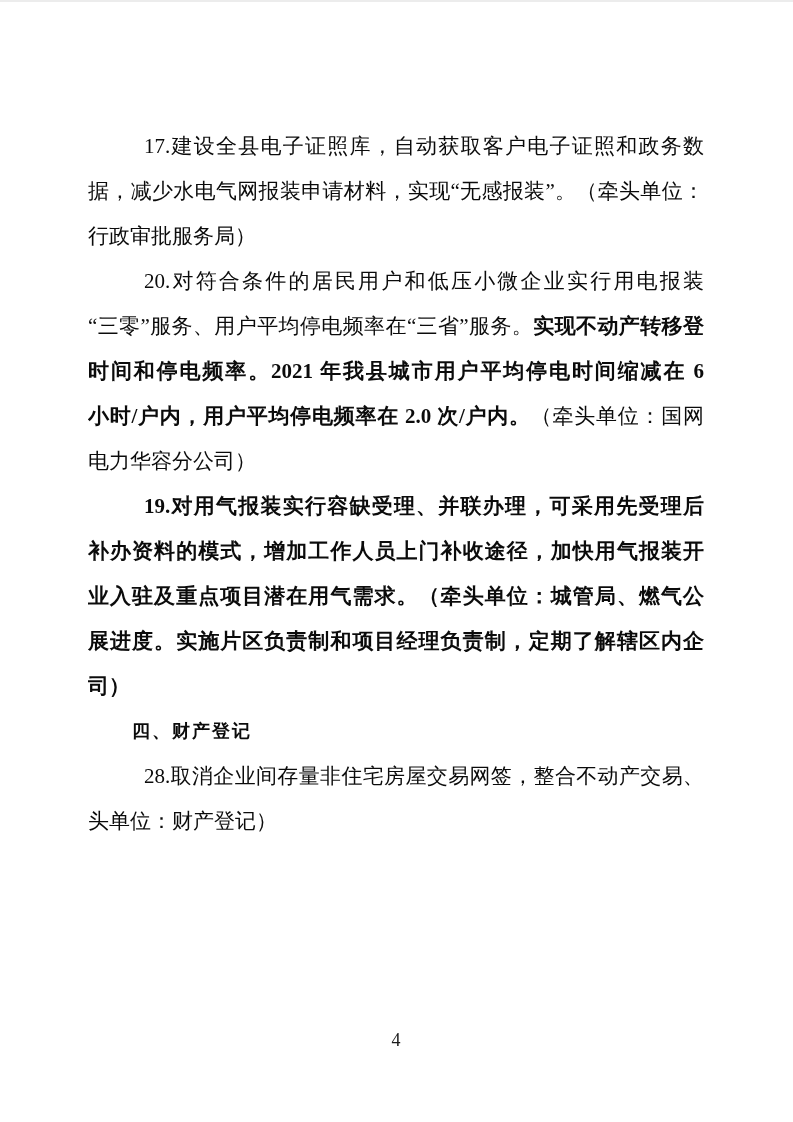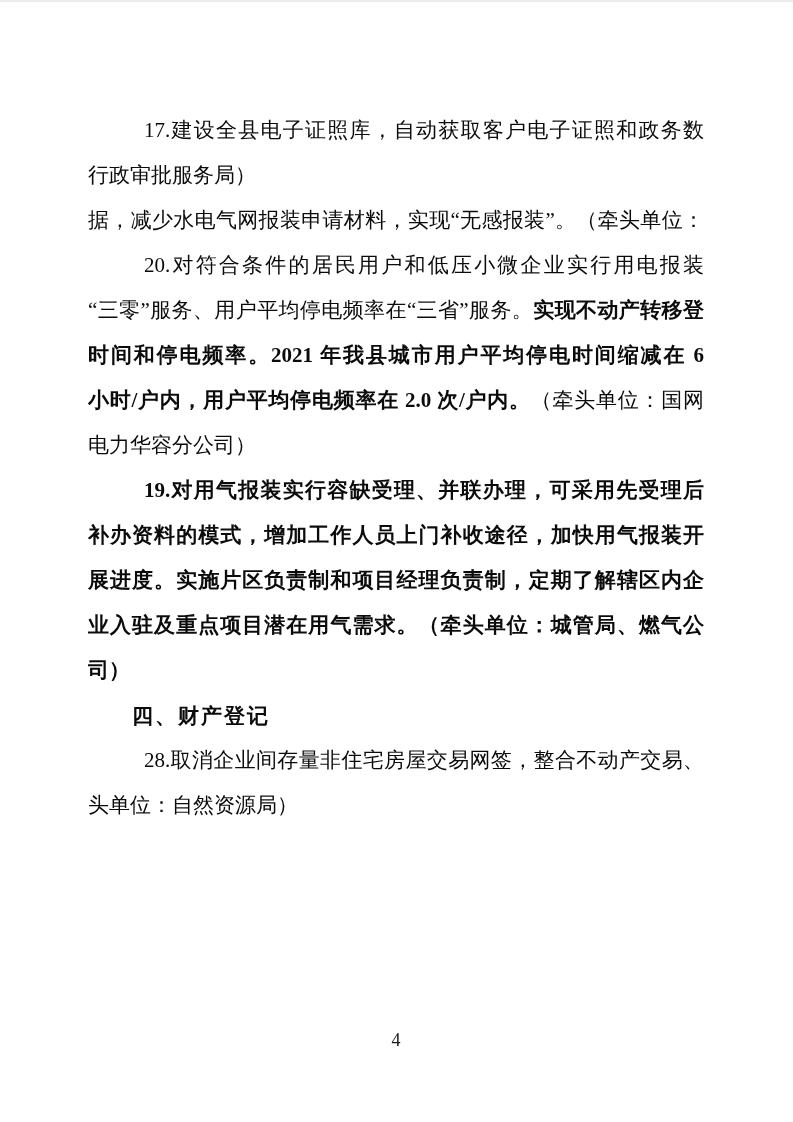--- a/index.html
+++ b/index.html
@@ -14,44 +14,44 @@
   .page{
     position:absolute;inset:0;
     background:#ffffff;
   }
   .page-top-edge{
     position:absolute;top:0;left:0;right:0;height:2px;
     background:#ececec;
   }
   .doc-body{
     position:absolute;
-    left:88px;top:108px;width:616px;
+    left:88px;top:124px;width:616px;
   }
   .block{margin:0;padding:0;}
   .line{
     height:45px;
     line-height:45px;
     font-size:21px;
     text-align:justify;
     text-align-last:justify;
     overflow:hidden;
     white-space:normal;
   }
   .line.last{
     text-align-last:left;
   }
   .line.indent{
     text-indent:56px;
   }
   .reg{font-weight:400;}
   .bold{font-weight:700;}
   .heading .line{
-    font-family:Liberation Sans, sans-serif;
+    font-family:Liberation Serif, serif;
     font-weight:700;
-    font-size:21px;
+    font-size:18px;
     text-align-last:left;
     text-indent:44px;
     letter-spacing:2px;
   }
   .page-number{
     position:absolute;
     left:88px;width:616px;
     top:1028px;
     text-align:center;
     font-size:18px;
@@ -60,39 +60,39 @@
   }
 </style>
 </head>
 <body>
 
 <div class="page">
   <div class="page-top-edge"></div>
   <div class="doc-body">
       <div class="block paragraph">
         <div class="line indent"><span class="reg">17.建设全县电子证照库，自动获取客户电子证照和政务数</span></div>
+        <div class="line"><span class="reg">据，减少水电气网报装申请材料，实现“无感报装”。（牵头单位：</span></div>
         <div class="line last"><span class="reg">行政审批服务局）</span></div>
-        <div class="line"><span class="reg">据，减少水电气网报装申请材料，实现“无感报装”。（牵头单位：</span></div>
       </div>
       <div class="block paragraph">
         <div class="line indent"><span class="reg">20.对符合条件的居民用户和低压小微企业实行用电报装</span></div>
         <div class="line"><span class="reg">“三零”服务、用户平均停电频率在“三省”服务。</span><span class="bold">实现不动产转移登记</span></div>
         <div class="line"><span class="bold">时间和停电频率。2021 年我县城市用户平均停电时间缩减在 6</span></div>
         <div class="line"><span class="bold">小时/户内，用户平均停电频率在 2.0 次/户内。</span><span class="reg">（牵头单位：国网</span></div>
         <div class="line last"><span class="reg">电力华容分公司）</span></div>
       </div>
       <div class="block paragraph">
         <div class="line indent"><span class="bold">19.对用气报装实行容缺受理、并联办理，可采用先受理后</span></div>
         <div class="line"><span class="bold">补办资料的模式，增加工作人员上门补收途径，加快用气报装开</span></div>
+        <div class="line"><span class="bold">业入驻及重点项目潜在用气需求。（牵头单位：城管局、燃气公</span></div>
         <div class="line"><span class="bold">展进度。实施片区负责制和项目经理负责制，定期了解辖区内企</span></div>
-        <div class="line"><span class="bold">业入驻及重点项目潜在用气需求。（牵头单位：城管局、燃气公</span></div>
         <div class="line last"><span class="bold">司）</span></div>
       </div>
       <div class="block heading">
         <div class="line last"><span class="bold">四、财产登记</span></div>
       </div>
       <div class="block paragraph">
         <div class="line indent"><span class="reg">28.取消企业间存量非住宅房屋交易网签，整合不动产交易、</span></div>
-        <div class="line last"><span class="reg">头单位：自然资源局）</span></div>
+        <div class="line last"><span class="reg">头单位：财产登记）</span></div>
       </div>
     </div>
   <div class="page-number">4</div>
 </div>
 
 </body></html>

